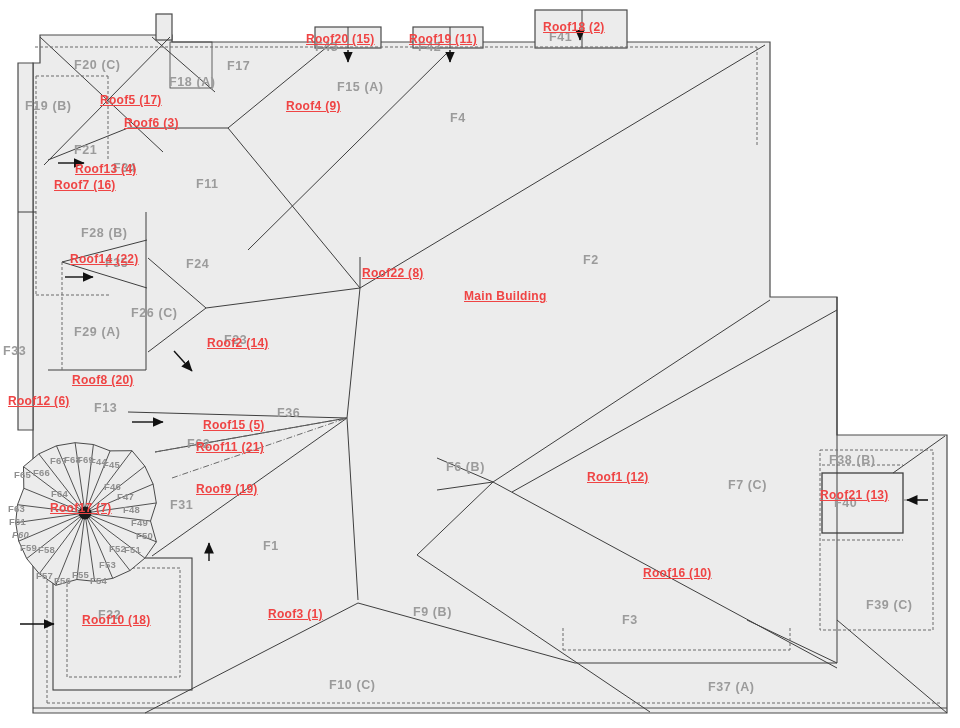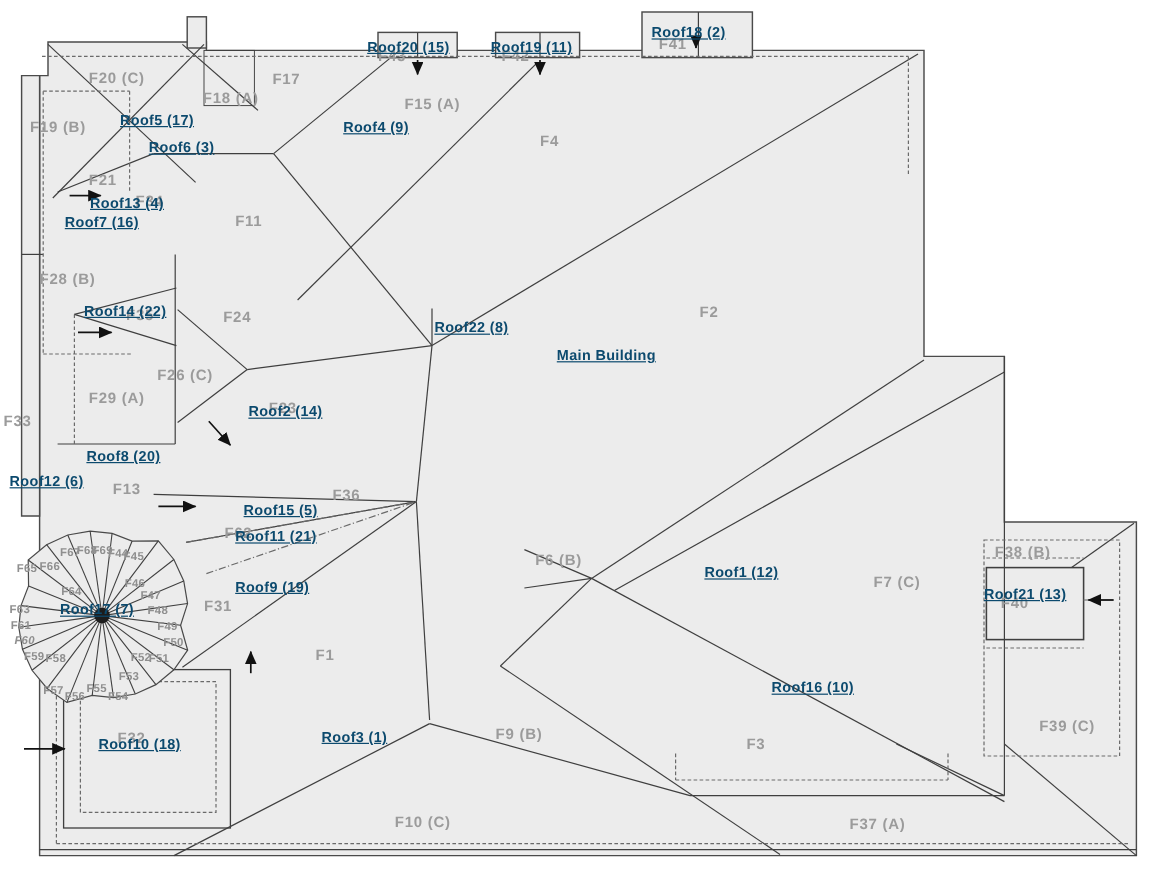--- a/index.html
+++ b/index.html
@@ -1,21 +1,21 @@
 <!DOCTYPE html>
 <html><head>
 <meta charset="utf-8">
 <style>
   html,body{margin:0;padding:0;background:#ffffff;}
   .canvas{position:relative;width:960px;height:728px;background:#ffffff;overflow:hidden;
           font-family:"Liberation Sans",sans-serif;}
   svg{position:absolute;left:0;top:0;}
   .labels{position:absolute;left:0;top:0;width:960px;height:728px;pointer-events:none;}
   .lbl{position:absolute;white-space:nowrap;font-weight:bold;line-height:1;}
-  .lbl.roof{color:#0c4a6e;font-size:12px;text-decoration:underline;letter-spacing:.3px;}
+  .lbl.roof{color:#ef4444;font-size:12px;text-decoration:underline;letter-spacing:.3px;}
   .lbl.face{color:#9b9b9b;font-size:12.5px;letter-spacing:.6px;}
   .lbl.turret{color:#8f8f8f;font-size:9.5px;letter-spacing:.2px;}
 </style>
 </head>
 <body>
 
 <div class="canvas">
   <svg width="960" height="728" viewBox="0 0 960 728">
     <defs>
       <marker id="arr" markerWidth="9" markerHeight="8" refX="7.5" refY="3.5" orient="auto">
@@ -150,21 +150,21 @@
       <span class="lbl face" style="left: 549px; top: 31px;">F41</span>
       <span class="lbl face" style="left: 74px; top: 59px;">F20 (C)</span>
       <span class="lbl face" style="left: 227px; top: 60px;">F17</span>
       <span class="lbl face" style="left: 124px; top: 76px; padding-left: 45px;">F18 (A)</span>
       <span class="lbl face" style="left: 337px; top: 81px;">F15 (A)</span>
       <span class="lbl face" style="left: 25px; top: 100px;">F19 (B)</span>
       <span class="lbl face" style="left: 437px; top: 112px; padding-left: 13px;">F4</span>
       <span class="lbl face" style="left: 74px; top: 144px;">F21</span>
       <span class="lbl face" style="left: 113px; top: 162px;">F34</span>
       <span class="lbl face" style="left: 196px; top: 178px;">F11</span>
-      <span class="lbl face" style="left: 33px; top: 227px;">F28 (B)</span>
+      <span class="lbl face" style="left: 33px; top: 227px; padding-left: 48px;">F28 (B)</span>
       <span class="lbl face" style="left: 105px; top: 257px;">F35</span>
       <span class="lbl face" style="left: 186px; top: 258px;">F24</span>
       <span class="lbl face" style="left: 583px; top: 254px;">F2</span>
       <span class="lbl face" style="left: 131px; top: 307px;">F26 (C)</span>
       <span class="lbl face" style="left: 74px; top: 326px;">F29 (A)</span>
       <span class="lbl face" style="left: 3px; top: 345px;">F33</span>
       <span class="lbl face" style="left: 224px; top: 334px;">F23</span>
       <span class="lbl face" style="left: 94px; top: 402px;">F13</span>
       <span class="lbl face" style="left: 277px; top: 407px;">F36</span>
       <span class="lbl face" style="left: 187px; top: 438px;">F62</span>

